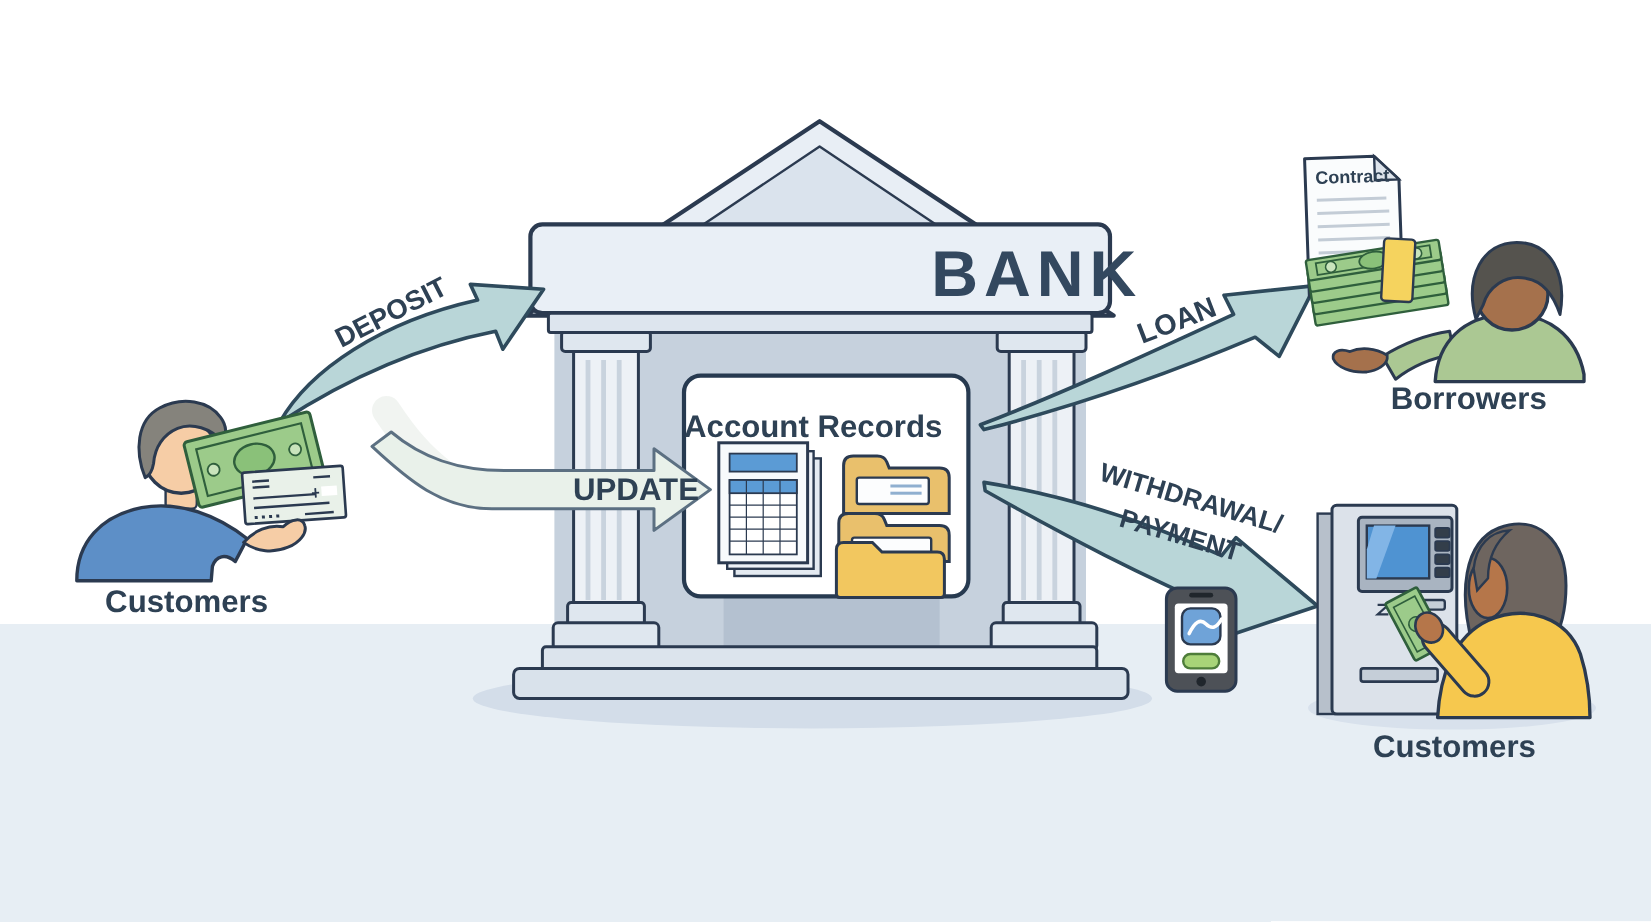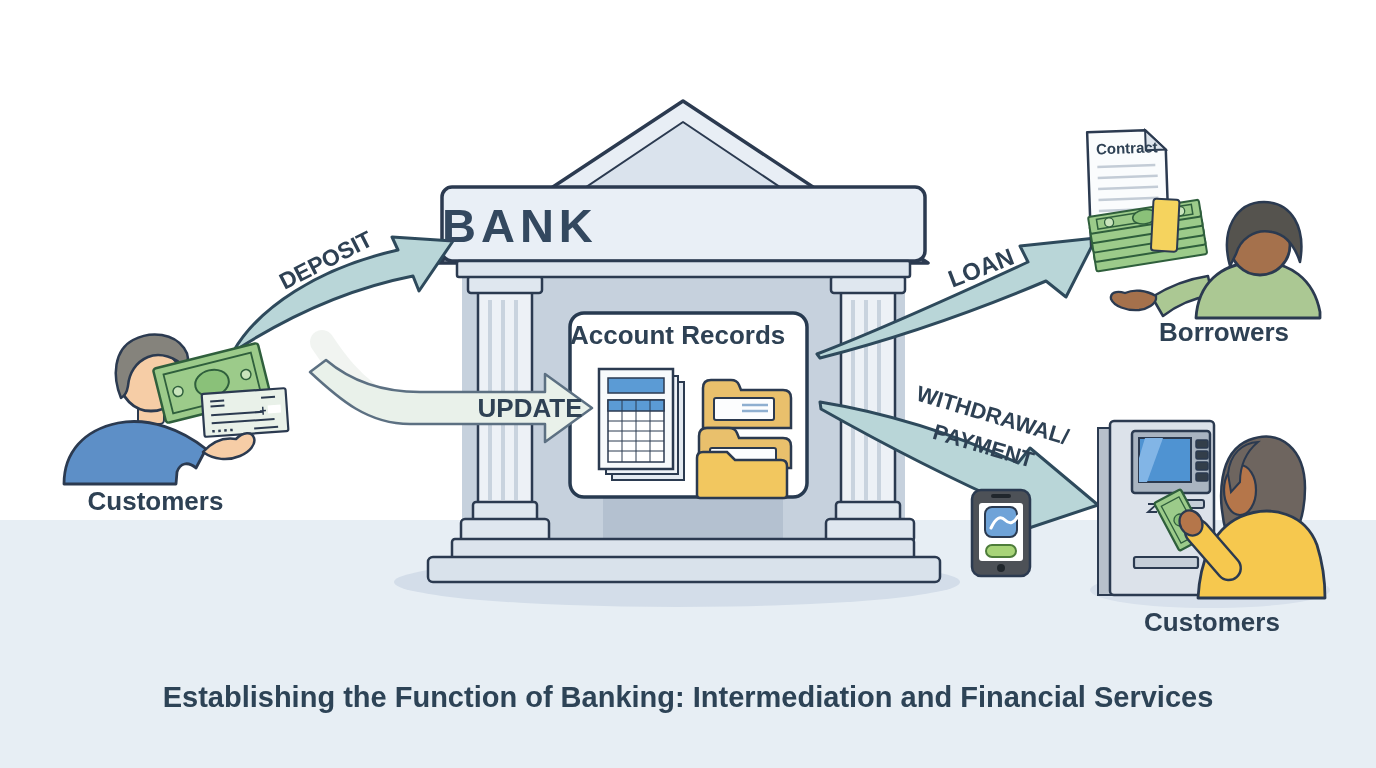--- a/index.html
+++ b/index.html
@@ -6,22 +6,22 @@
   .stage{
     position:relative;width:1376px;height:768px;overflow:hidden;background:#ffffff;
     font-family:"Liberation Sans",sans-serif;
   }
   .ground{position:absolute;left:0;top:520px;width:1376px;height:248px;background:#e7eef4;}
   .art{position:absolute;left:0;top:0;width:1376px;height:768px;}
   .label{
     position:absolute;color:#2e4154;font-weight:bold;
     font-family:"Liberation Sans",sans-serif;white-space:nowrap;
   }
-  .bank-sign{left:442px;top:198px;width:510px;text-align:left;font-size:47px;letter-spacing:5px;color:#33485f;}
-  .records-title{left:570px;top:320px;width:197px;text-align:center;font-size:26px;}
+  .bank-sign{left:442px;top:198px;width:510px;text-align:right;font-size:54px;letter-spacing:5px;color:#33485f;}
+  .records-title{left:570px;top:340px;width:197px;text-align:center;font-size:26px;}
   .customers-left{left:58px;top:486px;width:195px;text-align:center;font-size:26px;}
   .borrowers{left:1138px;top:317px;width:172px;text-align:center;font-size:26px;}
   .customers-right{left:1126px;top:607px;width:172px;text-align:center;font-size:26px;}
   .deposit-label{left:246px;top:247px;width:160px;text-align:center;font-size:23px;transform:rotate(-27deg);}
   .update-label{left:428px;top:393px;width:112px;text-align:center;font-size:26px;margin-left:46px;}
   .loan-label{left:916px;top:254px;width:130px;text-align:center;font-size:24px;transform:rotate(-21deg);}
   .withdrawal-label{left:876px;top:399px;width:224px;text-align:center;font-size:22px;line-height:1.45;transform:rotate(16.5deg);}
   .contract-label{left:1096px;top:139px;width:80px;font-size:15px;transform:rotate(-2deg);color:#2e4154;}
   .title{left:0;top:681px;width:1376px;text-align:center;font-size:29px;color:#2d4356;}
 </style>
@@ -222,14 +222,13 @@
   <div class="label withdrawal-label">
     <div>WITHDRAWAL/</div>
     <div>PAYMENT</div>
   </div>
 
   <div class="label customers-left">Customers</div>
   <div class="label borrowers">Borrowers</div>
   <div class="label customers-right">Customers</div>
   <div class="label contract-label">Contract</div>
 
-  <div class="label title">Establishing the Function of Banking: Intermediation and Financial Services</div>
 </div>
 
 </body></html>

